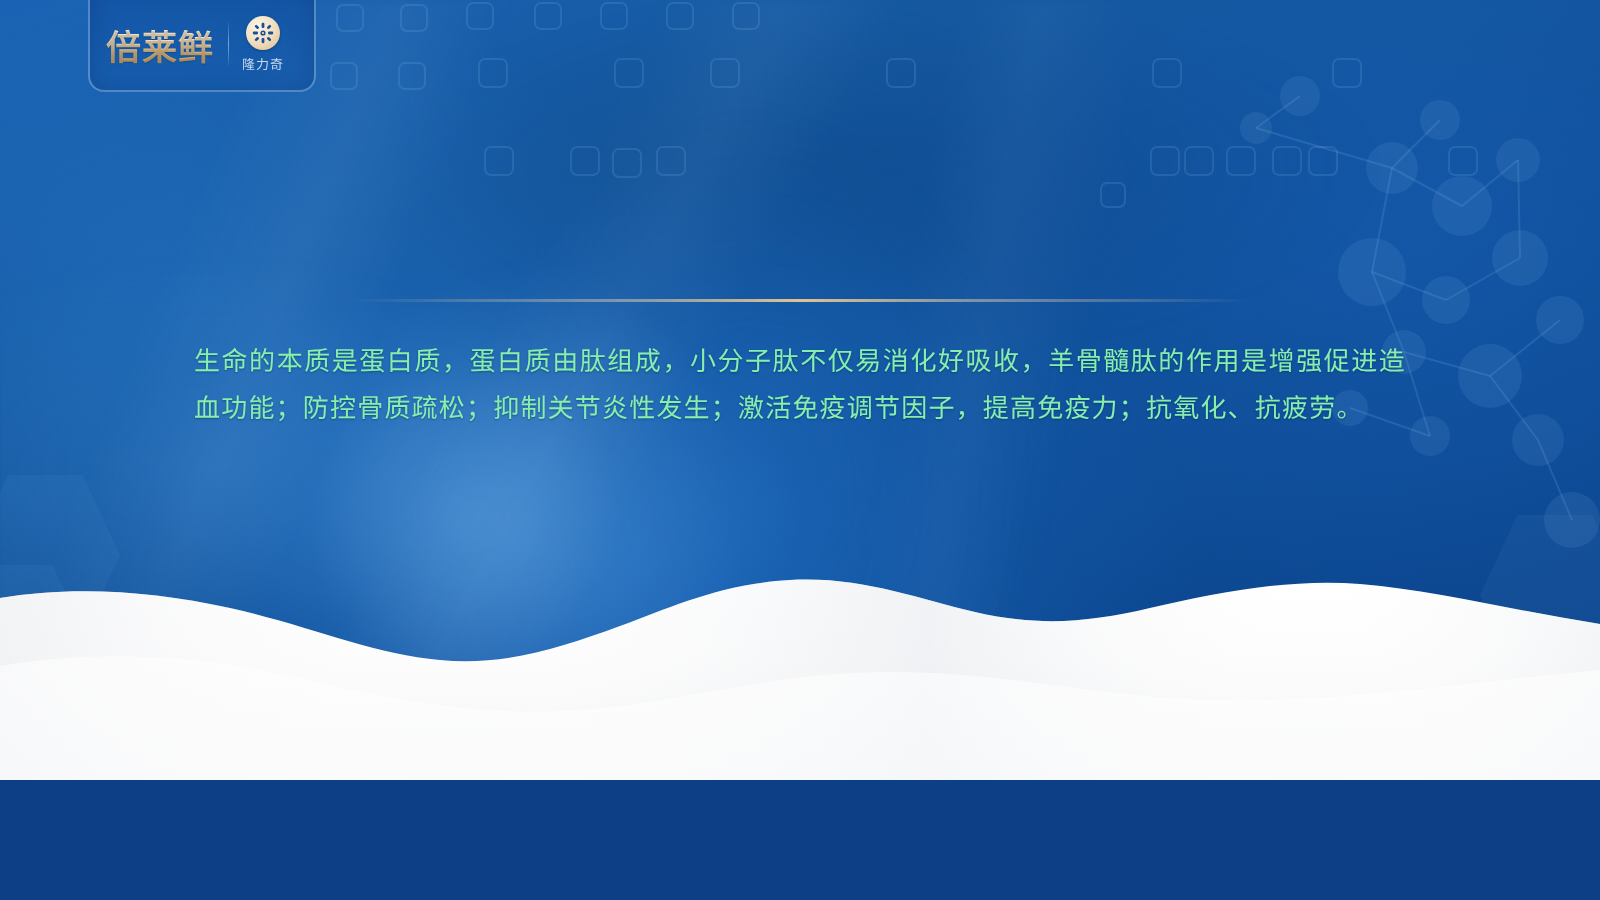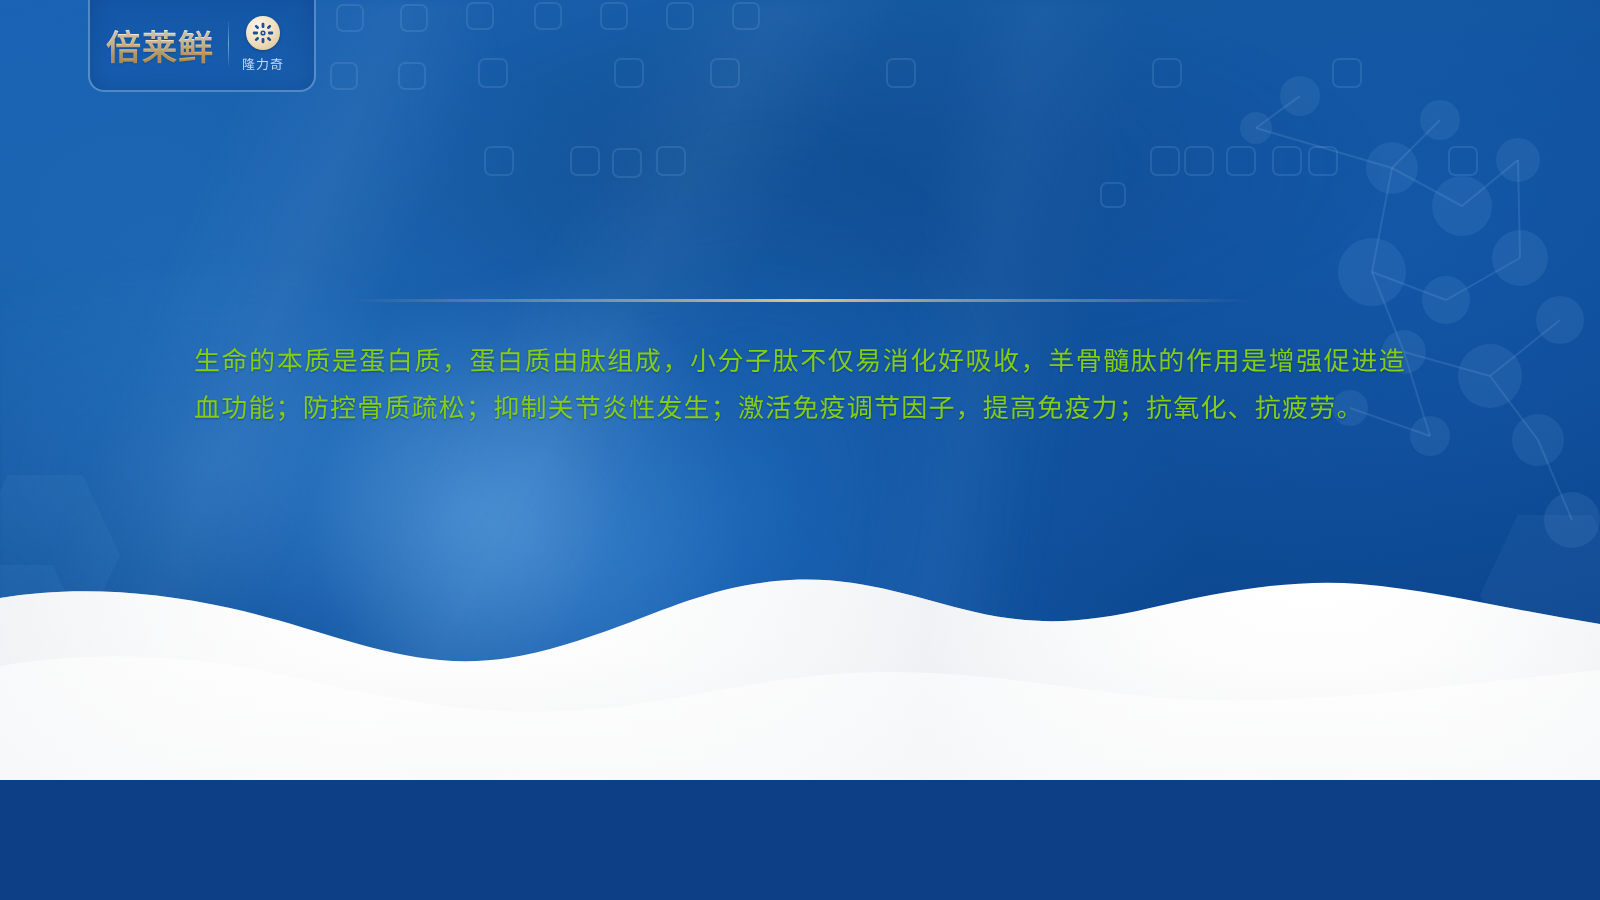--- a/index.html
+++ b/index.html
@@ -179,21 +179,21 @@
   .body-text {
     position: absolute;
     left: 50%;
     transform: translateX(-50%);
     top: 338px;
     width: 1212px;
     font-family: "DejaVu Sans", "Liberation Sans", sans-serif;
     font-size: 26px;
     line-height: 47px;
     letter-spacing: 1.2px;
-    color: #84cc16;
+    color: #86efac;
     text-align: justify;
     text-justify: inter-character;
     text-shadow: 0 1px 2px rgba(6,38,88,0.45);
   }
 
   
   .milk {
     position: absolute;
     left: 0;
     bottom: 0;

